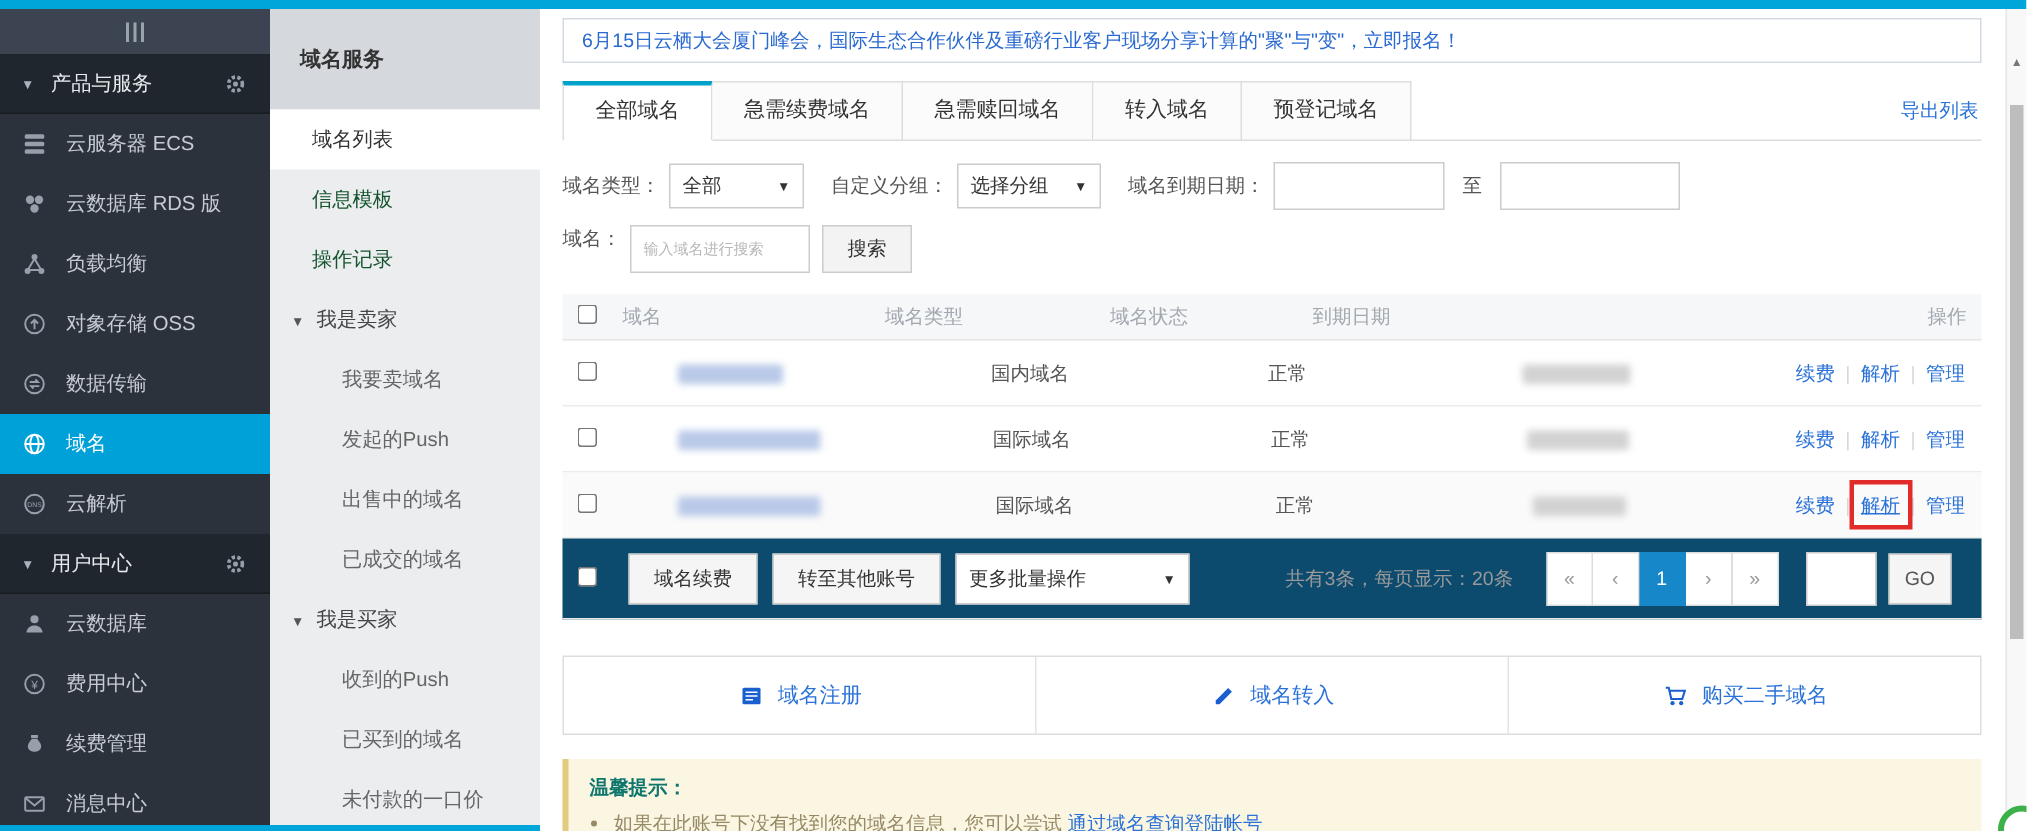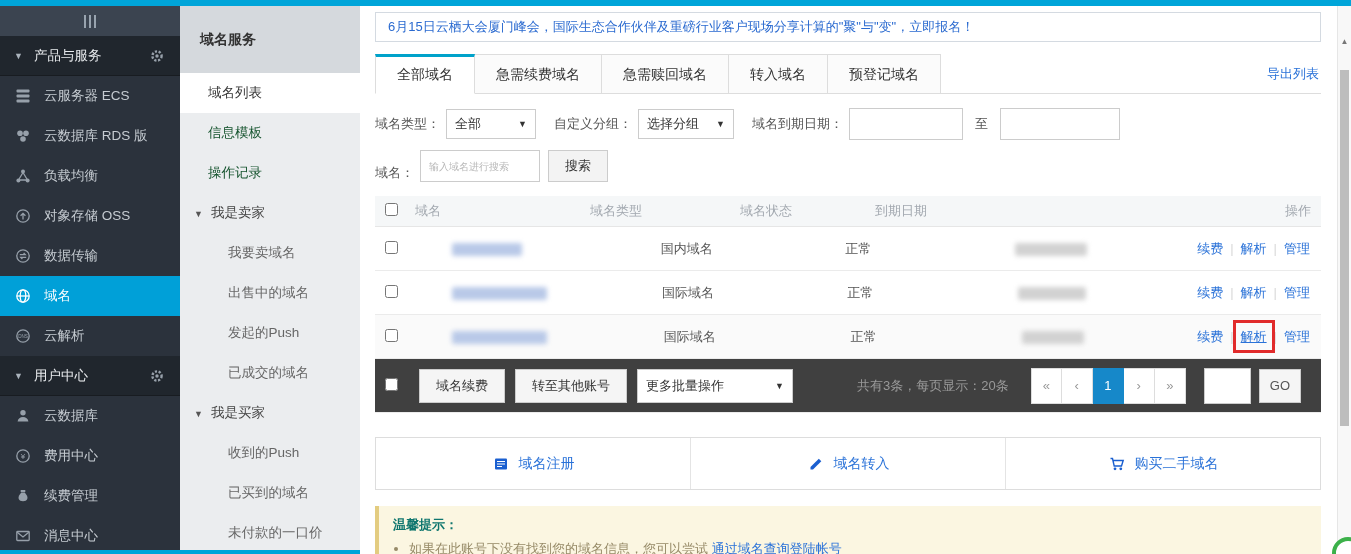--- a/index.html
+++ b/index.html
@@ -34,33 +34,33 @@
   .sn-item.group { padding-left:14px; color:#444; }
   .sn-item.group .caret { font-size:9px; color:#555; margin-right:8px; }
   .sn-item.sub { padding-left:48px; color:#666; }
 
   
   .main { position:absolute; left:360px; top:6px; right:14px; bottom:0; background:#fff; padding:0 16px 0 15px; overflow:hidden; }
 
   .notice { margin-top:6px; height:30px; border:1px solid #d4dae1; display:flex; align-items:center; padding:0 12px; color:#2a6ad0; font-size:13px; background:#fff; }
 
   .tabbar { margin-top:12px; border-bottom:1px solid #ddd; display:flex; align-items:flex-end; position:relative; }
-  .tab { height:40px; line-height:38px; padding:0 21px; border:1px solid #ddd; border-left:none; background:#fbfbfb; font-size:14px; color:#333; cursor:pointer; margin-bottom:-1px; }
+  .tab { height:40px; line-height:38px; padding:0 21px; border:1px solid #ddd; border-left:none; background:#fbfbfb; font-size:14px; color:#333; cursor:pointer; margin-bottom:-1px;font-family:Liberation Serif, serif; }
   .tab:first-child { border-left:1px solid #ddd; }
   .tab.active { background:#fff; border-top:3px solid #00a2ca; line-height:35px; border-bottom:1px solid #fff; }
   .export { position:absolute; right:2px; bottom:10px; color:#2a72d8; font-size:13px; cursor:pointer; }
 
   .filters { margin-top:14px; display:flex; align-items:center; flex-wrap:wrap; }
   .filters .lab { color:#555; margin-right:6px; }
   .fake-select { height:30px; border:1px solid #ccc; background:#fff; display:inline-flex; align-items:center; padding:0 8px; color:#333; cursor:pointer; }
   .fake-select .car { margin-left:auto; font-size:9px; color:#333; padding-left:8px; }
   .txt { height:32px; border:1px solid #ccc; padding:0 8px; font-size:10px; color:#333; font-family:inherit; }
   .txt::placeholder { color:#b8b8b8; }
   .btn { height:32px; border:1px solid #ccc; background:#f3f3f3; padding:0 16px; font-size:13px; color:#333; cursor:pointer; font-family:inherit; }
-  .f-row2 { margin-top:10px; display:flex; align-items:flex-end; }
+  .f-row2 { margin-top:10px; display:flex; align-items:flex-start; }
 
   
   .table { margin-top:14px; }
   .thead { display:flex; align-items:center; height:31px; background:#f5f7f8; border-bottom:1px solid #e6e6e6; color:#a2a8af; padding:0 10px; }
   .trow { display:flex; align-items:center; height:44px; border-bottom:1px solid #ebebeb; padding:0 10px; color:#555;gap:37px; }
   .trow.alt { background:#fafafa; }
   .c-check { width:30px; }
   .c-domain { width:175px; }
   .c-type { width:150px; }
   .c-status { width:135px; }
@@ -68,21 +68,21 @@
   .c-actions { width:190px; text-align:right; white-space:nowrap; }
   .c-actions a { color:#2a72d8; text-decoration:none; cursor:pointer; padding:2px 1px; }
   .c-actions .sep { color:#d8d8d8; font-style:normal; margin:0 6px; }
   .c-actions a.annot { outline:3px solid #e12b2b; outline-offset:4px; text-decoration:underline; }
   .chip { display:inline-block; height:13px; border-radius:2px; vertical-align:middle; filter:blur(2.5px); }
   .chip-b { background:#b9c9e8; }
   .chip-g { background:#d2d2d2; }
   input[type="checkbox"] { width:13px; height:13px; cursor:pointer; }
 
   
-  .batch { display:flex; align-items:center; height:54px; background:#404040; border-bottom:1px solid #ececec; padding:0 10px; }
+  .batch { display:flex; align-items:center; height:54px; background:#0c4a6e; border-bottom:1px solid #ececec; padding:0 10px; }
   .batch .c-check { width:34px; }
   .batch .btn { margin-right:10px; height:34px; background:#f5f5f5; }
   .batch .fake-select { height:34px; width:156px; }
   .summary { margin-left:auto; color:#999; margin-right:22px; }
   .pager { display:flex; }
   .pg { min-width:31px; height:36px; border:1px solid #ddd; border-left:none; background:#fff; color:#999; display:flex; align-items:center; justify-content:center; font-size:13px; cursor:pointer; }
   .pg:first-child { border-left:1px solid #ddd; }
   .pg.active { background:#1688c9; border-color:#1688c9; color:#fff; }
   .goinput { width:47px; height:36px; margin-left:18px; }
   .gobtn { height:36px; margin-left:8px; padding:0 10px; color:#555; }
@@ -250,22 +250,22 @@
 </div>
 
 <div class="subnav">
   <div class="sn-head">域名服务</div>
   <div class="sn-list">
       <div class="sn-item active"><span>域名列表</span></div>
       <div class="sn-item"><span>信息模板</span></div>
       <div class="sn-item"><span>操作记录</span></div>
       <div class="sn-item group"><span class="caret">▼</span><span>我是卖家</span></div>
       <div class="sn-item sub"><span>我要卖域名</span></div>
+      <div class="sn-item sub"><span>发起的Push</span></div>
       <div class="sn-item sub"><span>出售中的域名</span></div>
-      <div class="sn-item sub"><span>发起的Push</span></div>
       <div class="sn-item sub"><span>已成交的域名</span></div>
       <div class="sn-item group"><span class="caret">▼</span><span>我是买家</span></div>
       <div class="sn-item sub"><span>收到的Push</span></div>
       <div class="sn-item sub"><span>已买到的域名</span></div>
       <div class="sn-item sub"><span>未付款的一口价</span></div>
     </div>
 </div>
 
 <div class="main">
   <div class="notice">

